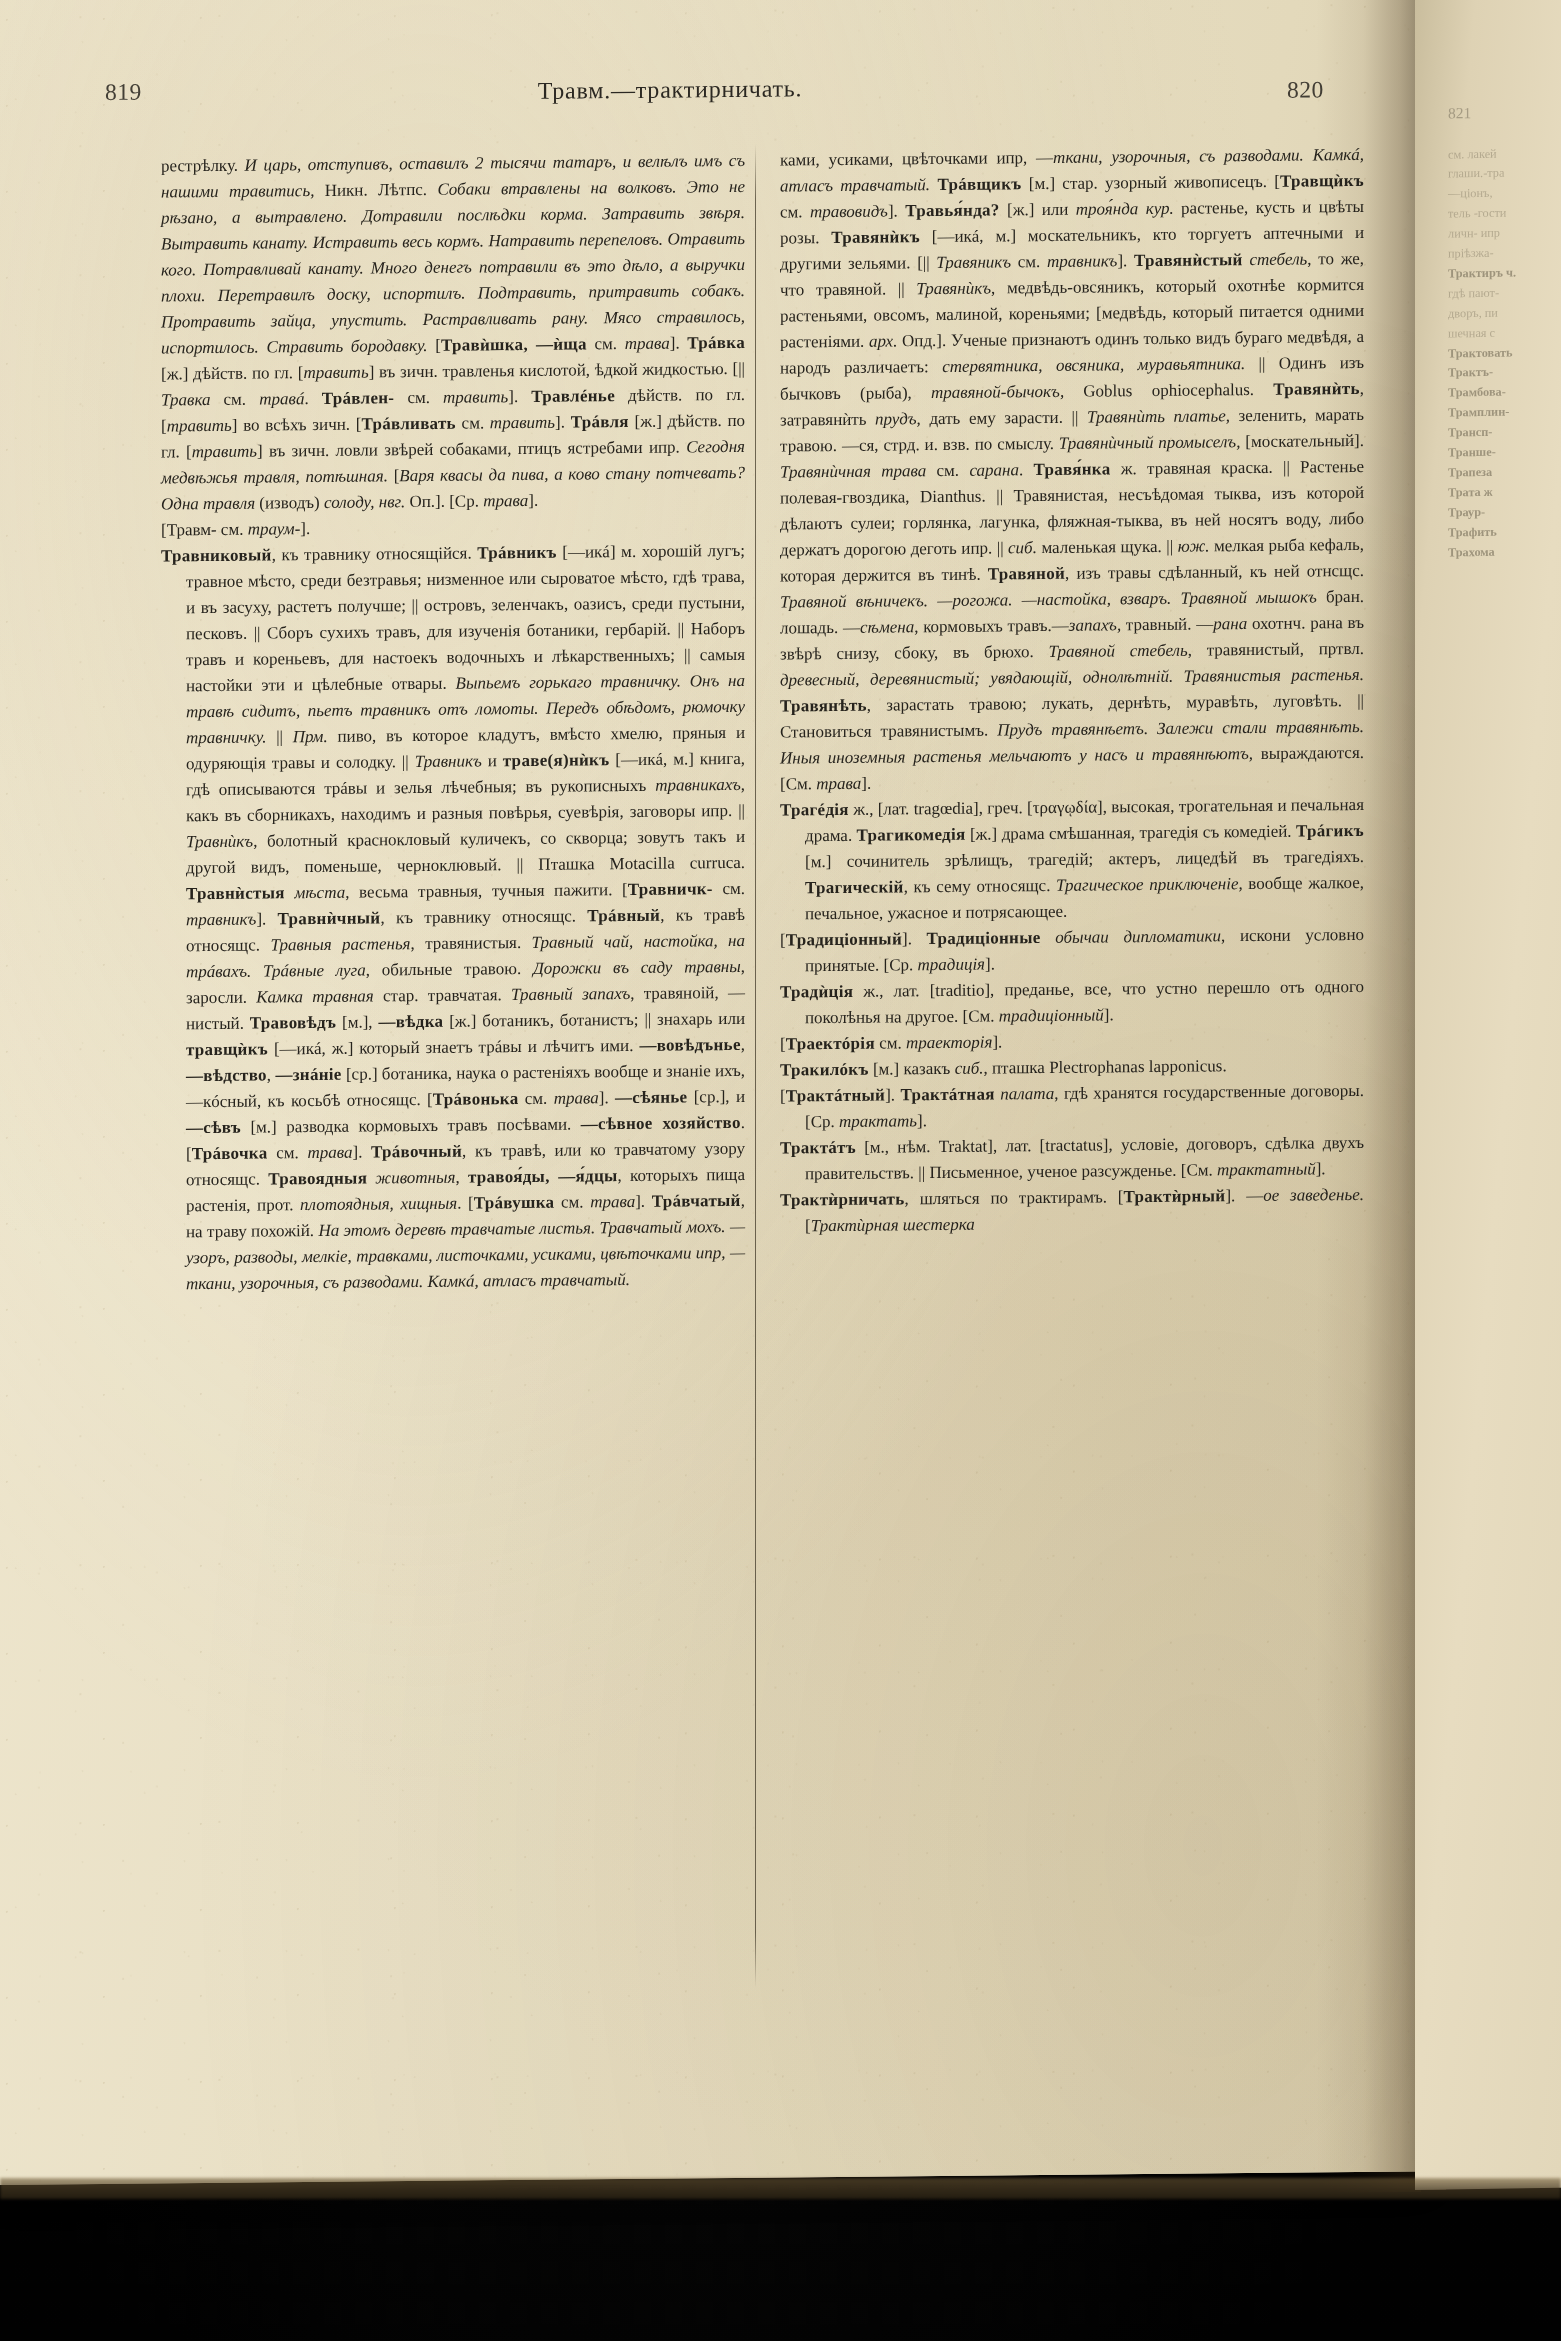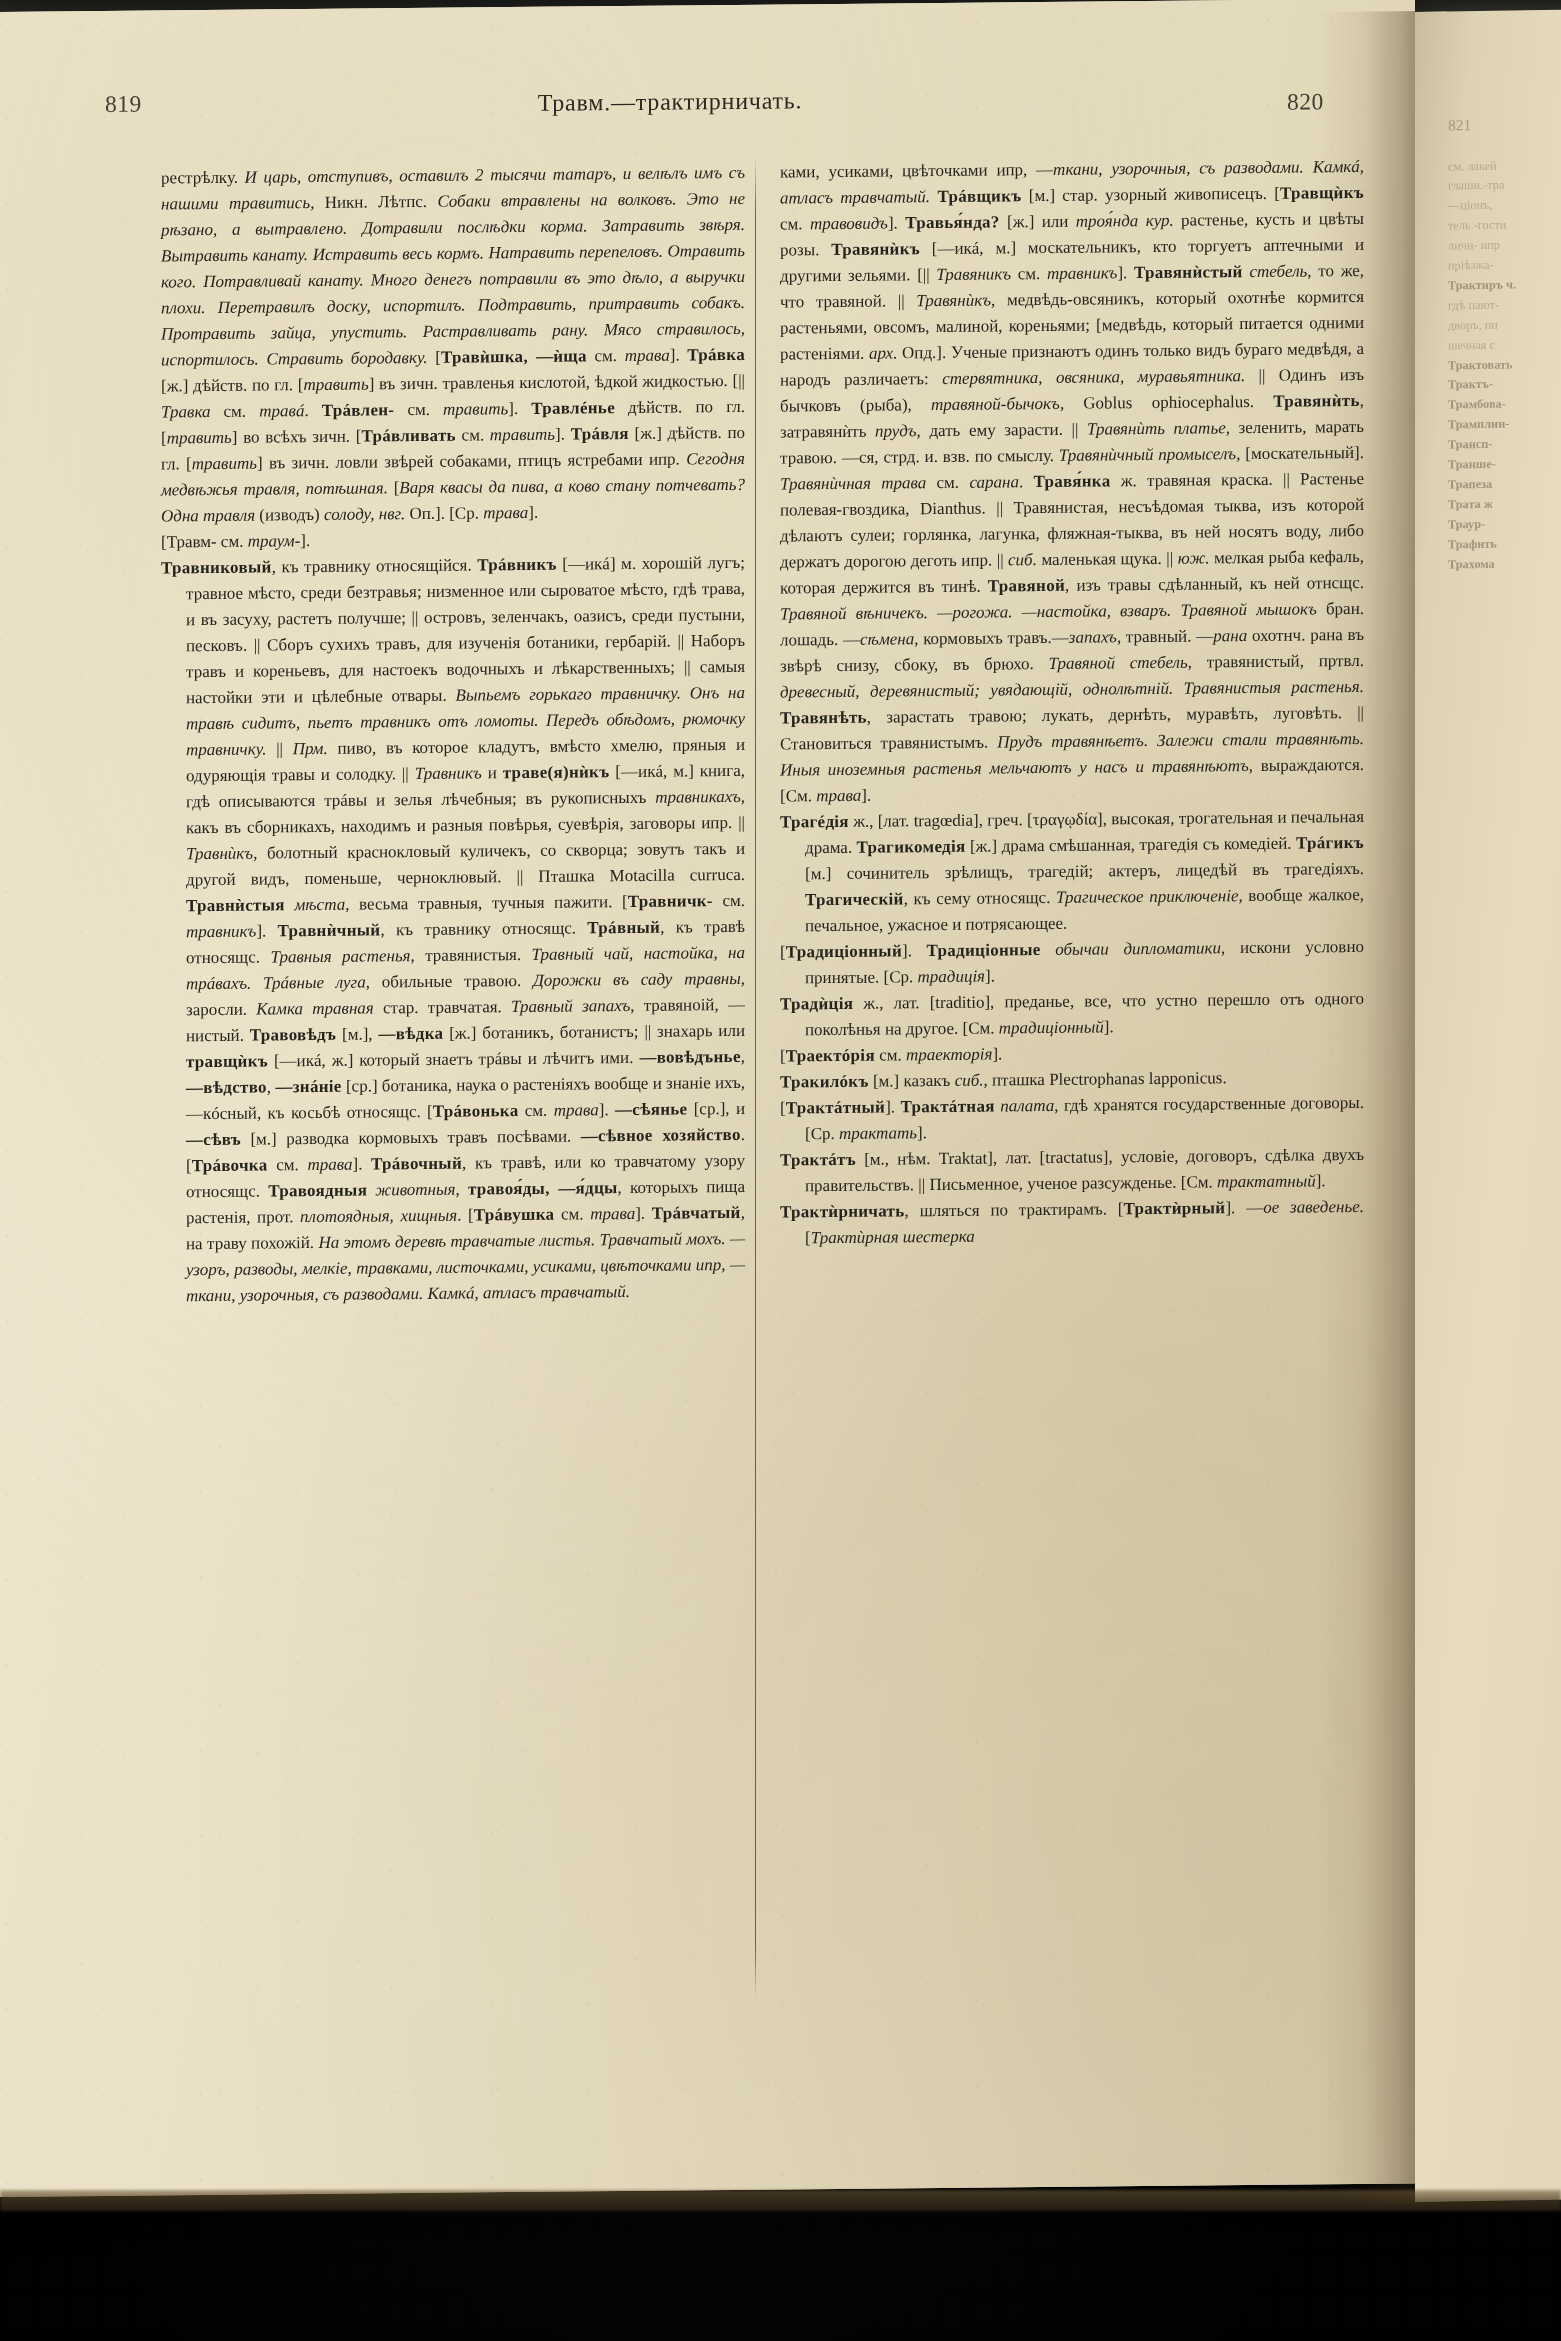--- a/index.html
+++ b/index.html
@@ -17,21 +17,21 @@
       repeating-linear-gradient(0deg,#222220 0 18px,#3a3a36 18px 40px);
     background-blend-mode:multiply;
   }
   #mat:after{
     content:"";position:absolute;inset:0;
     background:radial-gradient(ellipse at 45% 30%,rgba(255,255,255,.06),rgba(0,0,0,.45) 85%);
   }
 
   
   #book{
-    position:absolute;left:0;top:0;width:1561px;height:2193px;margin-top:12px;
+    position:absolute;left:0;top:0;width:1561px;height:2193px;
   }
 
   
   #sheet{
     position:absolute;left:0;top:0;width:1415px;height:2185px;
     background:#e9e0c6;
     background-image:
       radial-gradient(circle at 18% 12%,rgba(190,170,125,.20),transparent 45%),
       radial-gradient(circle at 78% 62%,rgba(185,165,120,.16),transparent 50%),
       linear-gradient(100deg,#efe7cf 0%,#e8dfc4 42%,#e3d9bb 72%,#d8cdad 100%);

